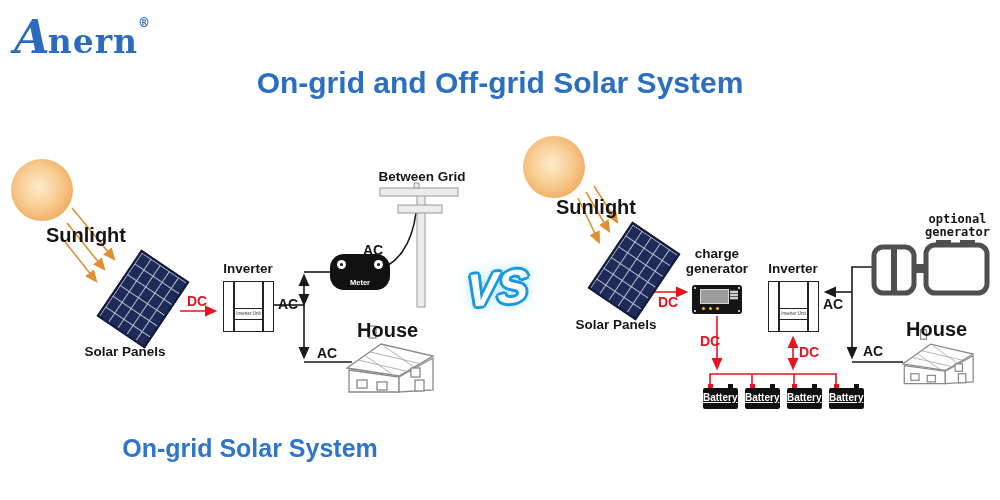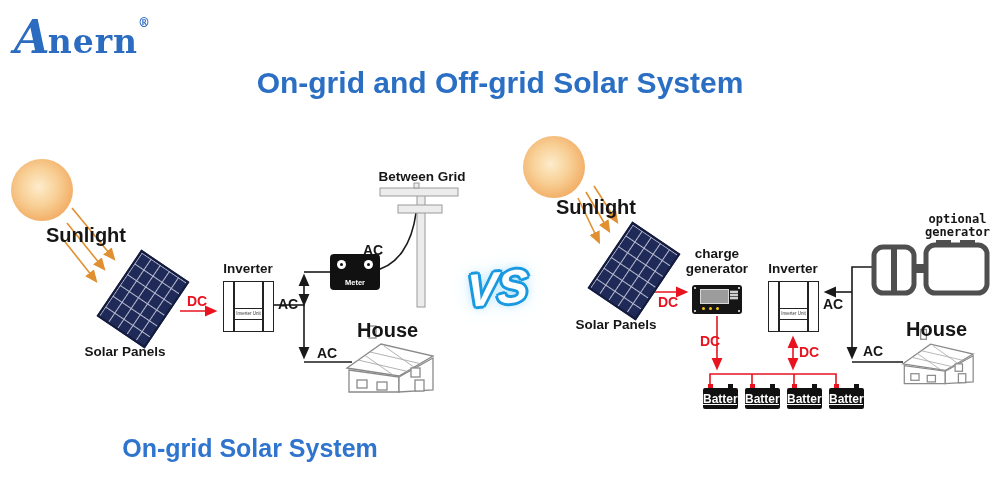--- a/index.html
+++ b/index.html
@@ -31,40 +31,40 @@
          background-image:linear-gradient(#b9bdd1 1px, transparent 1px),
                           linear-gradient(90deg,#b9bdd1 1px, transparent 1px);
          background-size:11px 13px;transform:rotate(34deg);}
   
   .inverter{position:absolute;width:49px;height:49px;background:#fff;border:1.6px solid #222;}
   .inverter .col{position:absolute;top:0;bottom:0;width:1.6px;background:#222;}
   .inverter .band{position:absolute;left:10px;right:10px;top:26px;height:10px;
                   border:1px solid #222;font-size:4.5px;color:#333;text-align:center;
                   line-height:9px;overflow:hidden;white-space:nowrap;}
   
-  .meter{position:absolute;left:330px;top:254px;width:50px;height:36px;background:#111;
-         border-radius:4px;}
+  .meter{position:absolute;left:330px;top:254px;width:60px;height:36px;background:#111;
+         border-radius:14px;}
   .meter .dial{position:absolute;top:6px;width:9px;height:9px;border-radius:50%;background:#fff;}
   .meter .dial::after{content:"";position:absolute;left:3px;top:3px;width:3px;height:3px;
                       border-radius:50%;background:#111;}
   .meter .mtxt{position:absolute;left:0;right:0;bottom:3px;text-align:center;color:#fff;
                font-size:7.5px;font-weight:bold;}
   
   .controller{position:absolute;left:692px;top:285px;width:50px;height:29px;background:#151515;
               border-radius:3px;}
   .controller .screen{position:absolute;left:8px;top:4px;width:27px;height:13px;
                       background:#9c9c9c;border:1px solid #d8d8d8;}
   .controller .keys{position:absolute;right:4px;top:5px;width:8px;height:10px;background:#cfcfcf;
                     background-image:linear-gradient(#555 1px, transparent 1px);background-size:8px 3px;}
   .controller .led{position:absolute;bottom:4px;width:3px;height:3px;border-radius:50%;background:#f5c518;}
   .controller .screw{position:absolute;width:2px;height:2px;border-radius:50%;background:#fff;}
   
   .battery{position:absolute;top:388px;width:35px;height:21px;background:#111;border-radius:2px;}
-  .battery .btxt{position:absolute;left:0;right:0;top:4px;text-align:right;color:#fff;
-                 font-size:12px;font-weight:bold;text-decoration:underline;}
+  .battery .btxt{position:absolute;left:0;right:0;top:4px;text-align:left;color:#fff;
+                 font-size:10px;font-weight:bold;text-decoration:underline;}
   .battery .term{position:absolute;top:-4px;width:5px;height:4px;}
   .battery .pos{left:5px;background:#e8131f;}
   .battery .neg{right:5px;background:#111;}
   
   .vs{position:absolute;left:450px;top:242px;width:95px;height:92px;display:flex;
       align-items:center;justify-content:center;
       font-family:"Liberation Sans",sans-serif;font-weight:900;font-style:italic;
       font-size:46px;color:#fff;transform:rotate(-6deg) skewX(-6deg);
       text-shadow:-2px -2px 0 #1a9ae0, 2px -2px 0 #1a9ae0, -2px 2px 0 #1a9ae0,
                    2px 2px 0 #1a9ae0, -3px 0 0 #1a9ae0, 3px 0 0 #1a9ae0,

